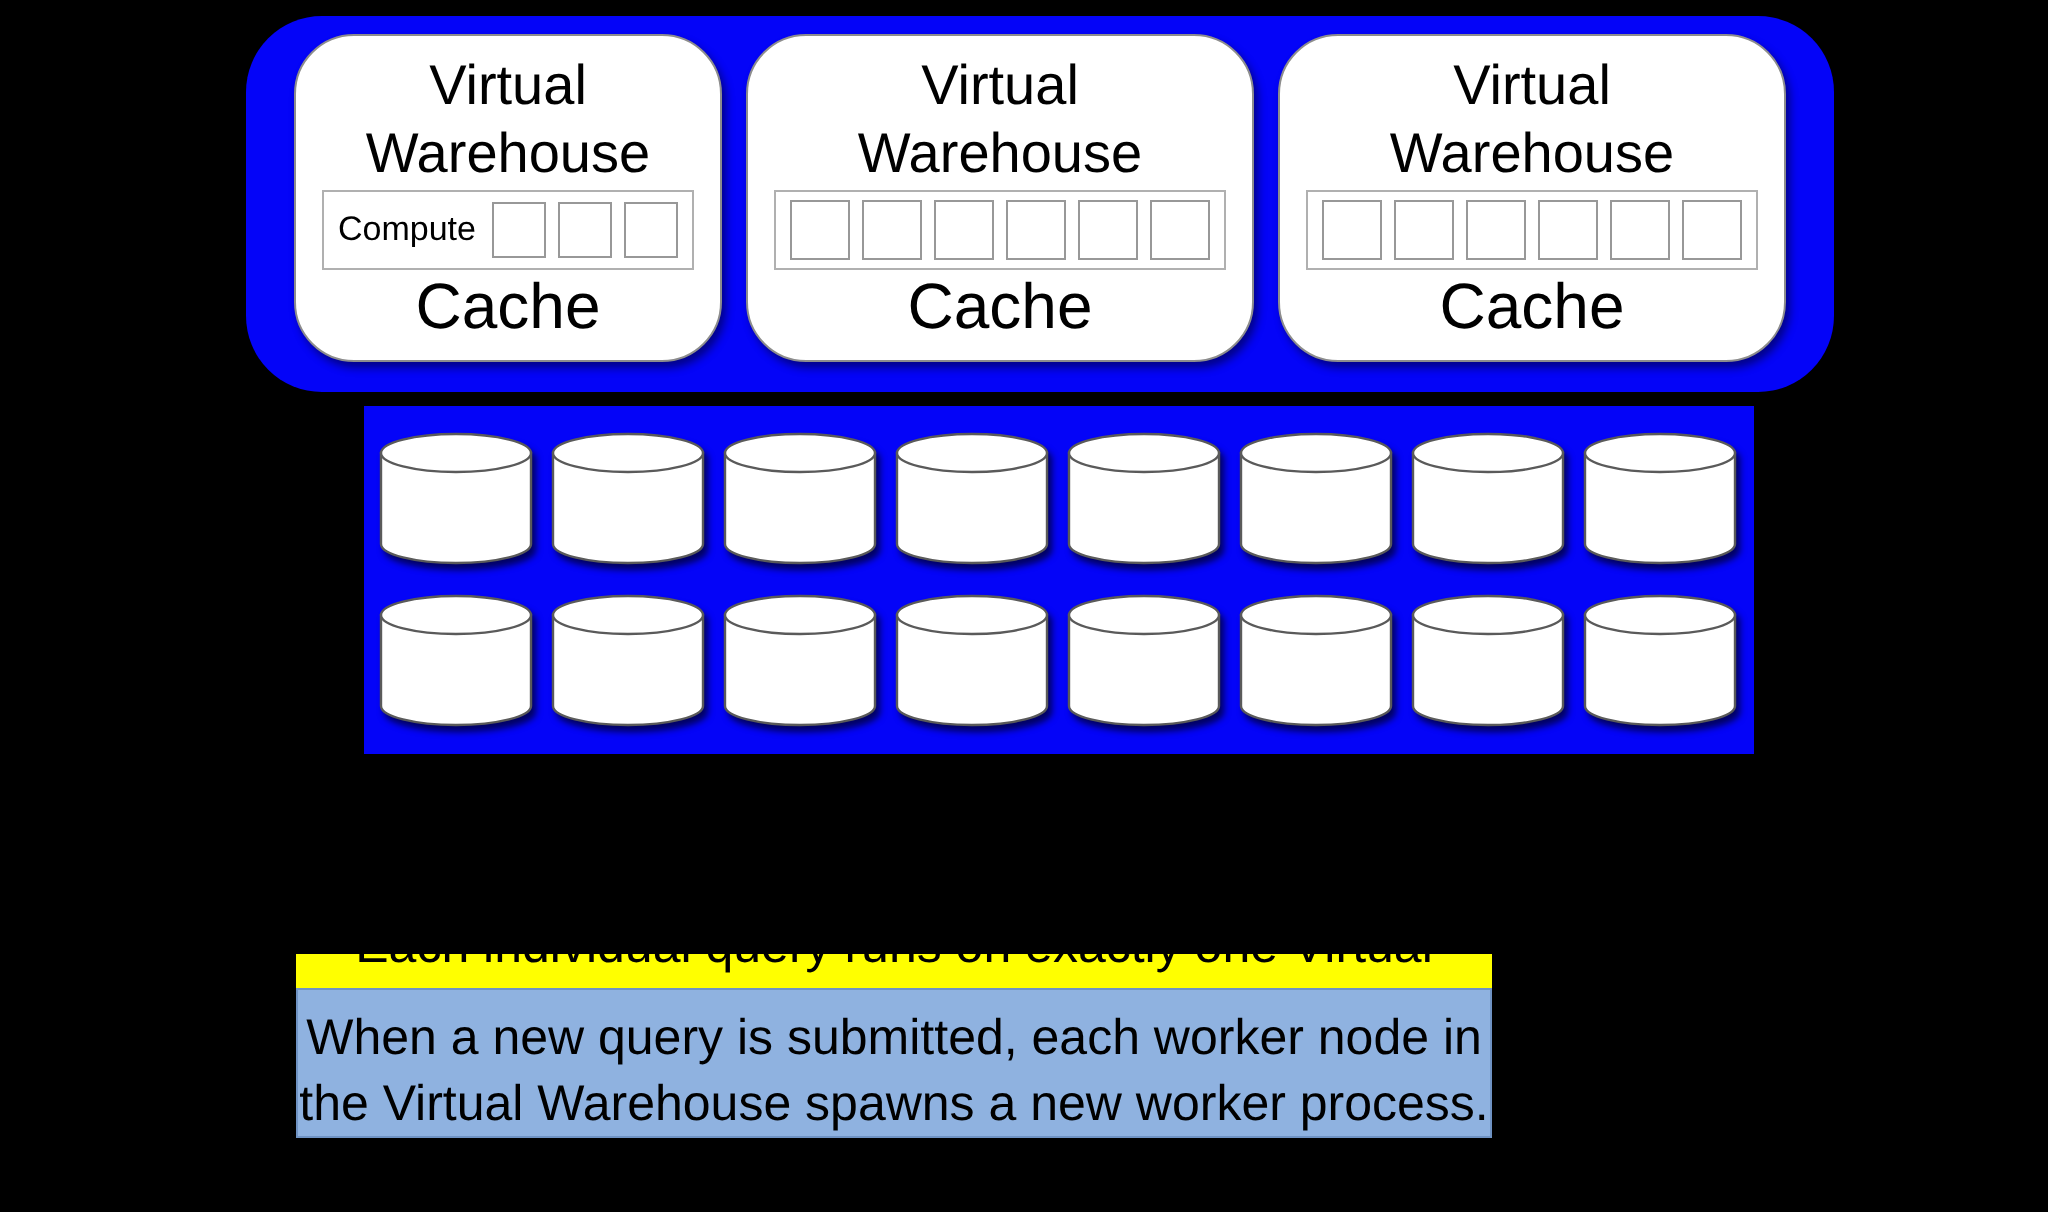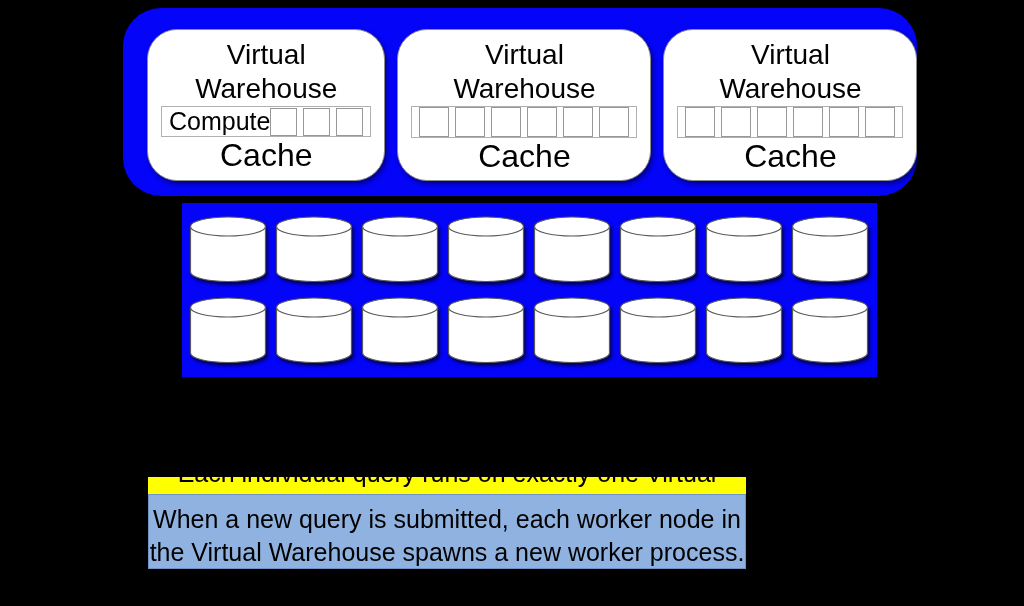--- a/index.html
+++ b/index.html
@@ -14,21 +14,21 @@
   }
 
   
   .cluster {
     position: absolute;
     left: 123px; top: 8px;
     width: 794px; height: 188px;
     background: #0404f8;
     border-radius: 38px;
     box-sizing: border-box;
-    padding: 21px 24px 15px 24px;
+    padding: 9px 24px 15px 24px;
     display: flex;
     gap: 12px;
   }
   .vw-box {
     flex: 1 1 0;
     background: #fff;
     border: 1px solid #8d8d8d;
     border-radius: 30px;
     box-shadow: 2px 3px 4px rgba(0,0,0,0.45);
     box-sizing: border-box;
@@ -48,21 +48,21 @@
     width: 100%;
     height: 40px;
     box-sizing: border-box;
     border: 1px solid #b0b0b0;
     background: #fff;
     display: flex;
     align-items: center;
     padding: 0 7px;
   }
   .compute-strip.with-label { justify-content: space-between; }
-  .compute-label { font-size: 25px; white-space: nowrap; }
+  .compute-label { font-size: 17px; white-space: nowrap; }
   .sq-wrap { display: flex; gap: 6px; }
   .compute-strip.no-label .sq-wrap {
     width: 100%;
     justify-content: space-evenly;
   }
   .csq {
     width: 27px; height: 28px;
     box-sizing: border-box;
     border: 1px solid #989898;
     background: #fff;

